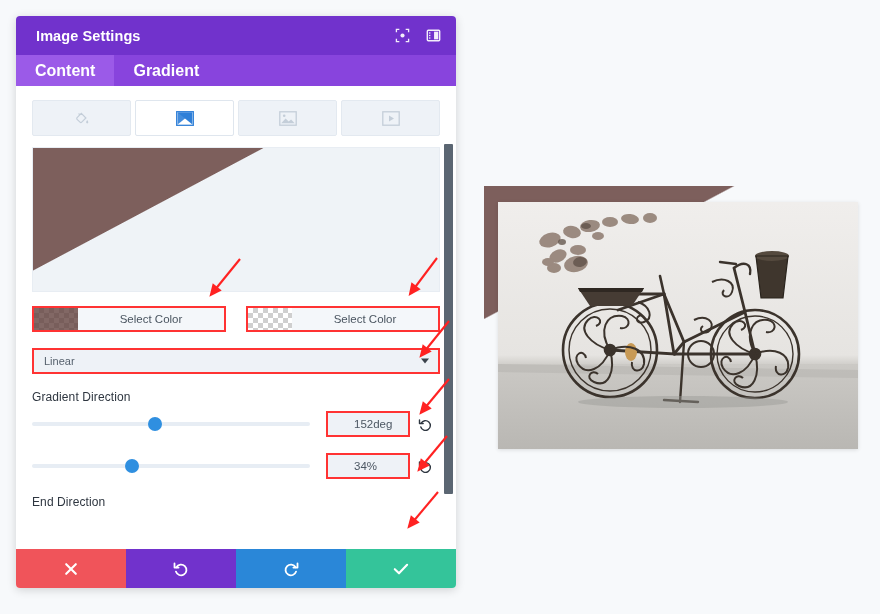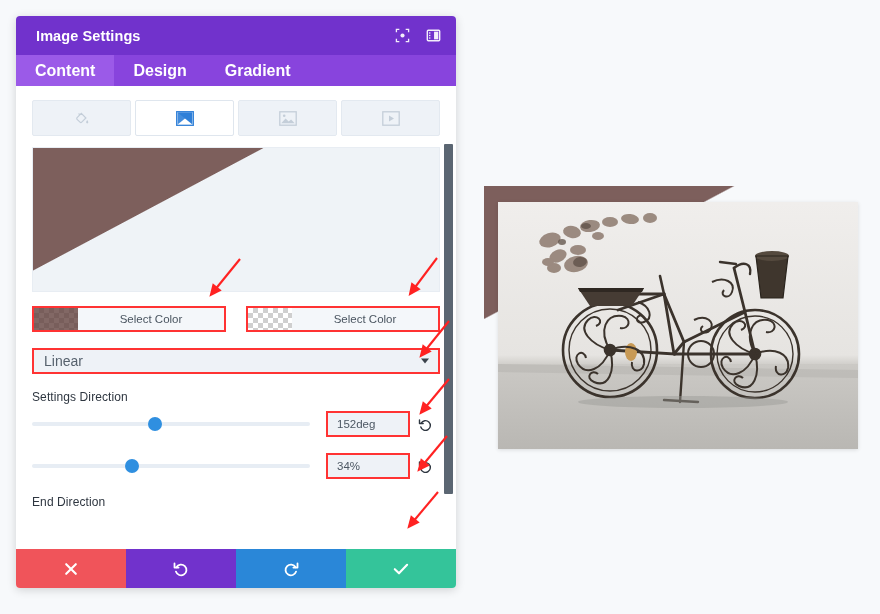--- a/index.html
+++ b/index.html
@@ -111,21 +111,21 @@
   }
 
   
   .select-wrap {
     position: relative; height: 26px; border: 2px solid #f33;
     background: #eef2f7;
   }
   .select-wrap .sel-text {
     position: absolute; left: 10px; top: 0; bottom: 0;
     display: flex; align-items: center;
-    font-size: 14px; color: #56616d;
+    font-size: 11px; color: #56616d;
   }
   .caret {
     position: absolute; right: 9px; top: 50%; transform: translateY(-50%);
     width: 0; height: 0;
     border-left: 4px solid transparent; border-right: 4px solid transparent;
     border-top: 5px solid #3a424c;
   }
 
   
   .slider-row { display: flex; align-items: center; gap: 0; }
@@ -135,21 +135,21 @@
     height: 4px; border-radius: 2px; background: #e7edf4;
   }
   .slider-knob {
     position: absolute; top: 2px; width: 14px; height: 14px;
     border-radius: 50%; background: #2f8fe0; cursor: pointer;
     transform: translateX(-50%);
   }
   .num-box {
     width: 84px; height: 26px; flex: 0 0 84px;
     border: 2px solid #f33; background: #eef2f7;
-    display: flex; align-items: center; padding-left: 9px;
+    display: flex; align-items: center; padding-left: 26px;
     font-size: 11.5px; color: #4c5763;
   }
   .reset-btn {
     width: 30px; flex: 0 0 30px; display: flex;
     align-items: center; justify-content: center;
     color: #2e3640; cursor: pointer;
   }
 
   
   .scrollbar {
@@ -206,21 +206,20 @@
           <rect x="8.6" y="3.9" width="4.5" height="8.2" fill="#ffffff"></rect>
           <rect x="3.2" y="4.6" width="1.5" height="1.4" fill="#ffffff"></rect>
           <rect x="3.2" y="7.3" width="1.5" height="1.4" fill="#ffffff"></rect>
           <rect x="3.2" y="10.0" width="1.5" height="1.4" fill="#ffffff"></rect>
         </svg>
       </div>
     </div>
 
     <div class="tabbar">
       <div class="tab active">Content</div>
-      <div class="tab">Design</div>
       <div class="tab">Gradient</div>
     </div>
 
     <div class="modal-body">
       <div class="body-inner">
 
         <div class="type-strip">
           <div class="type-btn">
             <svg width="16" height="16" viewBox="0 0 16 16">
               <g fill="none" stroke="#c4ced9" stroke-width="1.2">
@@ -266,21 +265,21 @@
         </div>
 
         <div class="field">
           <div class="select-wrap">
             <span class="sel-text">Linear</span>
             <span class="caret"></span>
           </div>
         </div>
 
         <div class="field">
-          <div class="field-label">Settings Direction</div>
+          <div class="field-label">Gradient Direction</div>
           <div class="slider-row">
             <div class="slider-track-wrap">
               <div class="slider-track"></div>
               <div class="slider-knob" id="knob-dir" style="left: 42%;"></div>
             </div>
             <div class="num-box">152deg</div>
             <div class="reset-btn">
               <svg width="15" height="15" viewBox="0 0 16 16">
                 <path d="M3.4 6.6A5.2 5.2 0 1 1 3 10.6" fill="none" stroke="#2e3640" stroke-width="1.5" stroke-linecap="round"></path>
                 <path d="M1.6 3.1v3.9h3.9" fill="none" stroke="#2e3640" stroke-width="1.5" stroke-linecap="round" stroke-linejoin="round"></path>

